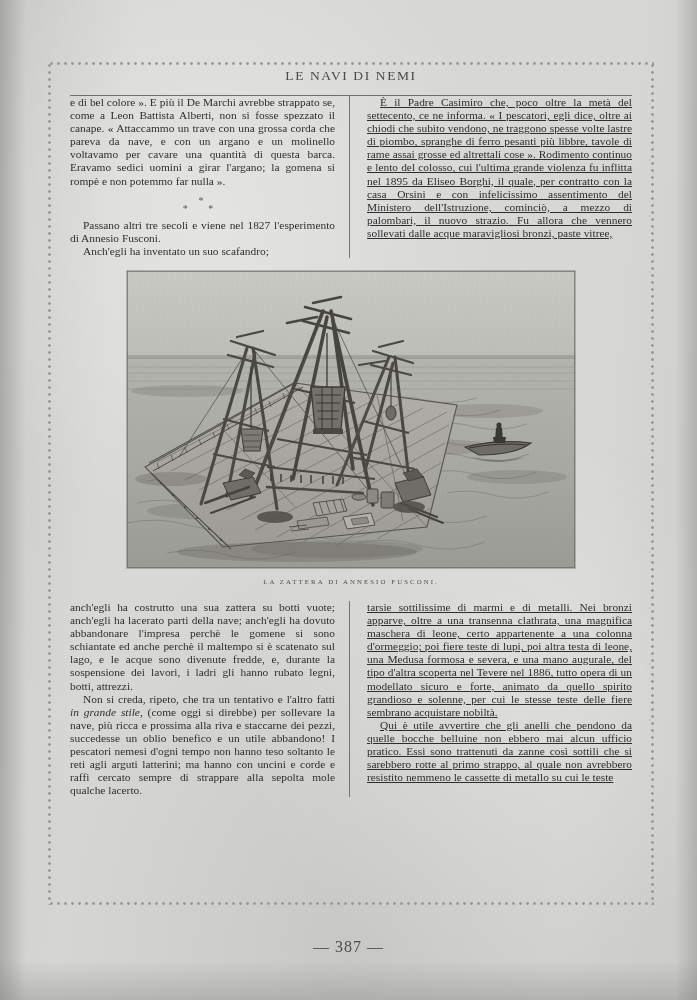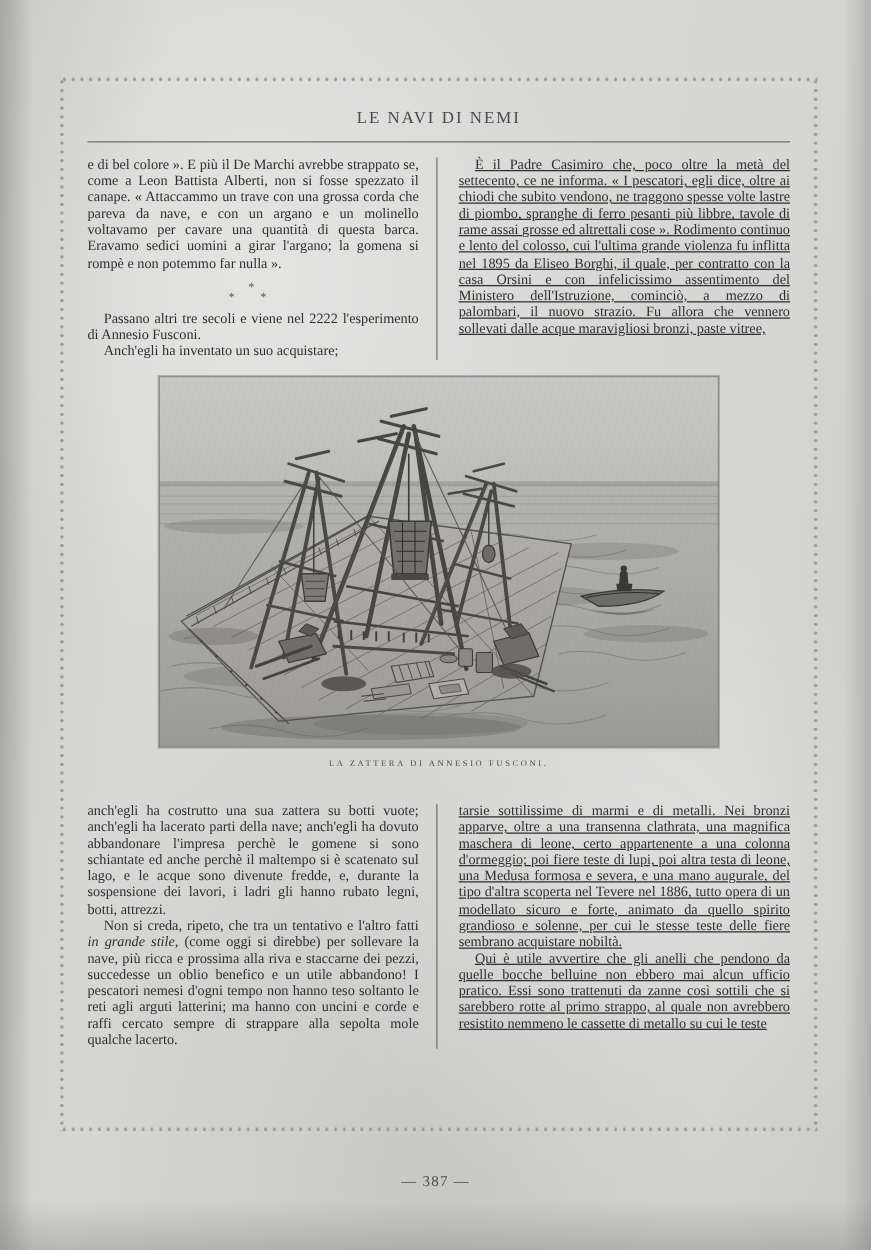--- a/index.html
+++ b/index.html
@@ -71,21 +71,21 @@
   }
   #frame-top    { left: 48px;  top: 62px;  width: 606px; }
   #frame-bottom { left: 48px;  top: 902px; width: 606px; }
   #frame-left   { left: 48px;  top: 62px;  height: 843px; }
   #frame-right  { left: 651px; top: 62px;  height: 843px; }
 
   
   #content {
     position: absolute;
     left: 70px;
-    top: 86px;
+    top: 68px;
     width: 562px;
   }
 
   #running-head {
     text-align: center;
     font-size: 13.5px;
     letter-spacing: 1.6px;
     color: #4a4a4a;
     font-family: "Liberation Serif", serif;
     padding-bottom: 6px;
@@ -93,21 +93,20 @@
   #head-rule {
     height: 1px;
     background: #6e6e6c;
     margin: 5px 0 0 0;
     width: 100%;
   }
 
   .columns {
     display: flex;
     width: 100%;
-    margin-top: 12px;
   }
   .col {
     width: 265px;
     font-size: 11.4px;
     line-height: 13.1px;
     color: #2e2e2e;
     text-align: justify;
     text-justify: inter-word;
     hyphens: none;
     font-family: "Liberation Serif", serif;
@@ -164,21 +163,21 @@
     height: 16px;
   }
 
   
   #folio {
     position: absolute;
     left: 0;
     top: 938px;
     width: 697px;
     text-align: center;
-    font-size: 12px;
+    font-size: 16px;
     color: #4c4c4c;
     letter-spacing: 1px;
     font-family: "Liberation Serif", serif;
   }
 </style>
 </head>
 <body>
 
 <div id="page">
 
@@ -197,22 +196,22 @@
     <div id="running-head">LE NAVI DI NEMI</div>
     <div id="head-rule"></div>
 
     <div class="columns">
       <div class="col col-left">
         <p class="noindent">e di bel colore ». E più il De Marchi avrebbe strappato se, come a Leon Battista Alberti, non si fosse spezzato il canape. « Attaccammo un trave con una grossa corda che pareva da nave, e con un argano e un molinello voltavamo per cavare una quantità di questa barca. Eravamo sedici uomini a girar l'argano; la gomena si rompè e non potemmo far nulla ».</p>
         <div class="ornament">
           <span class="star-top">*</span>
           <span class="star-bottom">* *</span>
         </div>
-        <p>Passano altri tre secoli e viene nel 2222 l'esperimento di Annesio Fusconi.</p>
-        <p>Anch'egli ha inventato un suo acquistare;</p>
+        <p>Passano altri tre secoli e viene nel 1827 l'esperimento di Annesio Fusconi.</p>
+        <p>Anch'egli ha inventato un suo scafandro;</p>
       </div>
       <div class="col-divider"></div>
       <div class="col col-right">
         <p>È il Padre Casimiro che, poco oltre la metà del settecento, ce ne informa. « I pescatori, egli dice, oltre ai chiodi che subito vendono, ne traggono spesse volte lastre di piombo, spranghe di ferro pesanti più libbre, tavole di rame assai grosse ed altrettali cose ». Rodimento continuo e lento del colosso, cui l'ultima grande violenza fu inflitta nel 1895 da Eliseo Borghi, il quale, per contratto con la casa Orsini e con infelicissimo assentimento del Ministero dell'Istruzione, cominciò, a mezzo di palombari, il nuovo strazio. Fu allora che vennero sollevati dalle acque maravigliosi bronzi, paste vitree,</p>
       </div>
     </div>
 
     <div id="figure-block">
       <div id="figure-frame">
         <svg viewBox="0 0 448 297" width="448" height="297" preserveAspectRatio="none">

